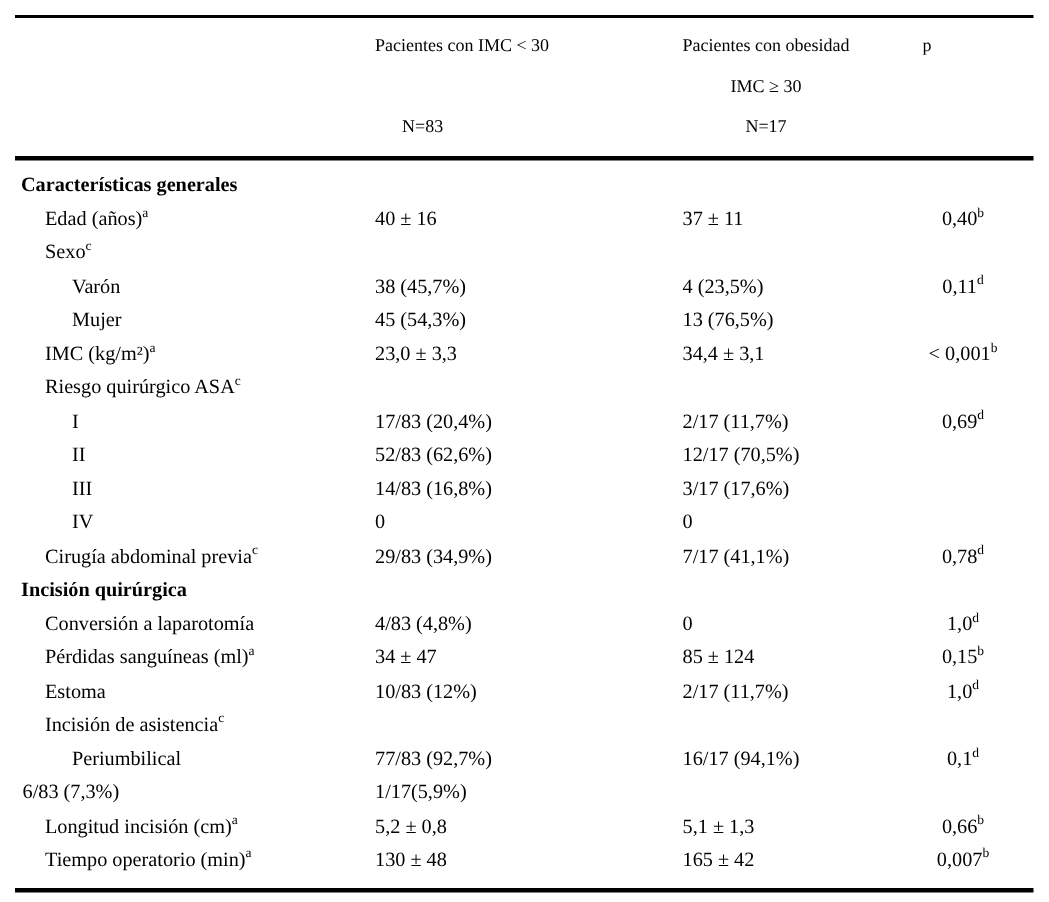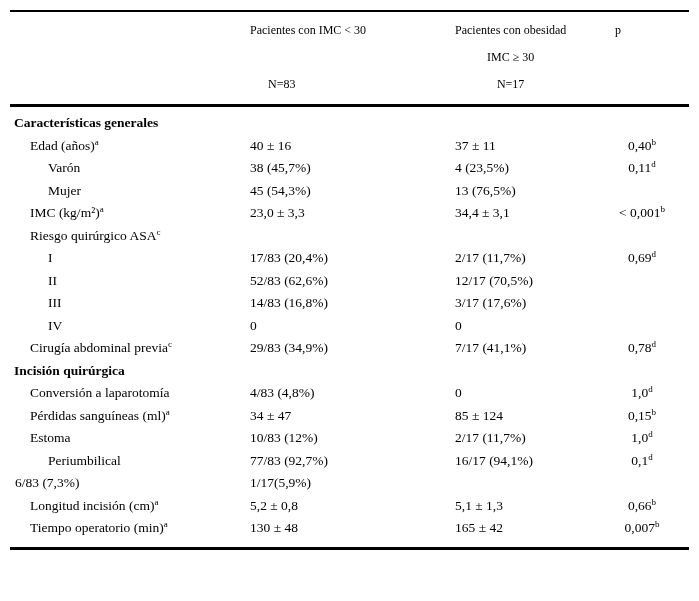--- a/index.html
+++ b/index.html
@@ -88,20 +88,26 @@
       <div class="pcell"><span></span><sup></sup></div>
     </div>
 
     <div class="row">
       <div class="label var"><span>Edad (años)</span><sup>a</sup></div>
       <div class="cell">40 ± 16</div>
       <div class="cell">37 ± 11</div>
       <div class="pcell"><span>0,40</span><sup>b</sup></div>
     </div>
 
+    <div class="row">
+      <div class="label var"><span>Sexo</span><sup>c</sup></div>
+      <div class="cell"></div>
+      <div class="cell"></div>
+      <div class="pcell"><span></span><sup></sup></div>
+    </div>
 
     <div class="row">
       <div class="label sub"><span>Varón</span><sup></sup></div>
       <div class="cell">38 (45,7%)</div>
       <div class="cell">4 (23,5%)</div>
       <div class="pcell"><span>0,11</span><sup>d</sup></div>
     </div>
 
     <div class="row">
       <div class="label sub"><span>Mujer</span><sup></sup></div>
@@ -180,20 +186,26 @@
       <div class="pcell"><span>0,15</span><sup>b</sup></div>
     </div>
 
     <div class="row">
       <div class="label var"><span>Estoma</span><sup></sup></div>
       <div class="cell">10/83 (12%)</div>
       <div class="cell">2/17 (11,7%)</div>
       <div class="pcell"><span>1,0</span><sup>d</sup></div>
     </div>
 
+    <div class="row">
+      <div class="label var"><span>Incisión de asistencia</span><sup>c</sup></div>
+      <div class="cell"></div>
+      <div class="cell"></div>
+      <div class="pcell"><span></span><sup></sup></div>
+    </div>
 
     <div class="row">
       <div class="label sub"><span>Periumbilical</span><sup></sup></div>
       <div class="cell">77/83 (92,7%)</div>
       <div class="cell">16/17 (94,1%)</div>
       <div class="pcell"><span>0,1</span><sup>d</sup></div>
     </div>
 
     <div class="row">
       <div class="cell">6/83 (7,3%)</div>

